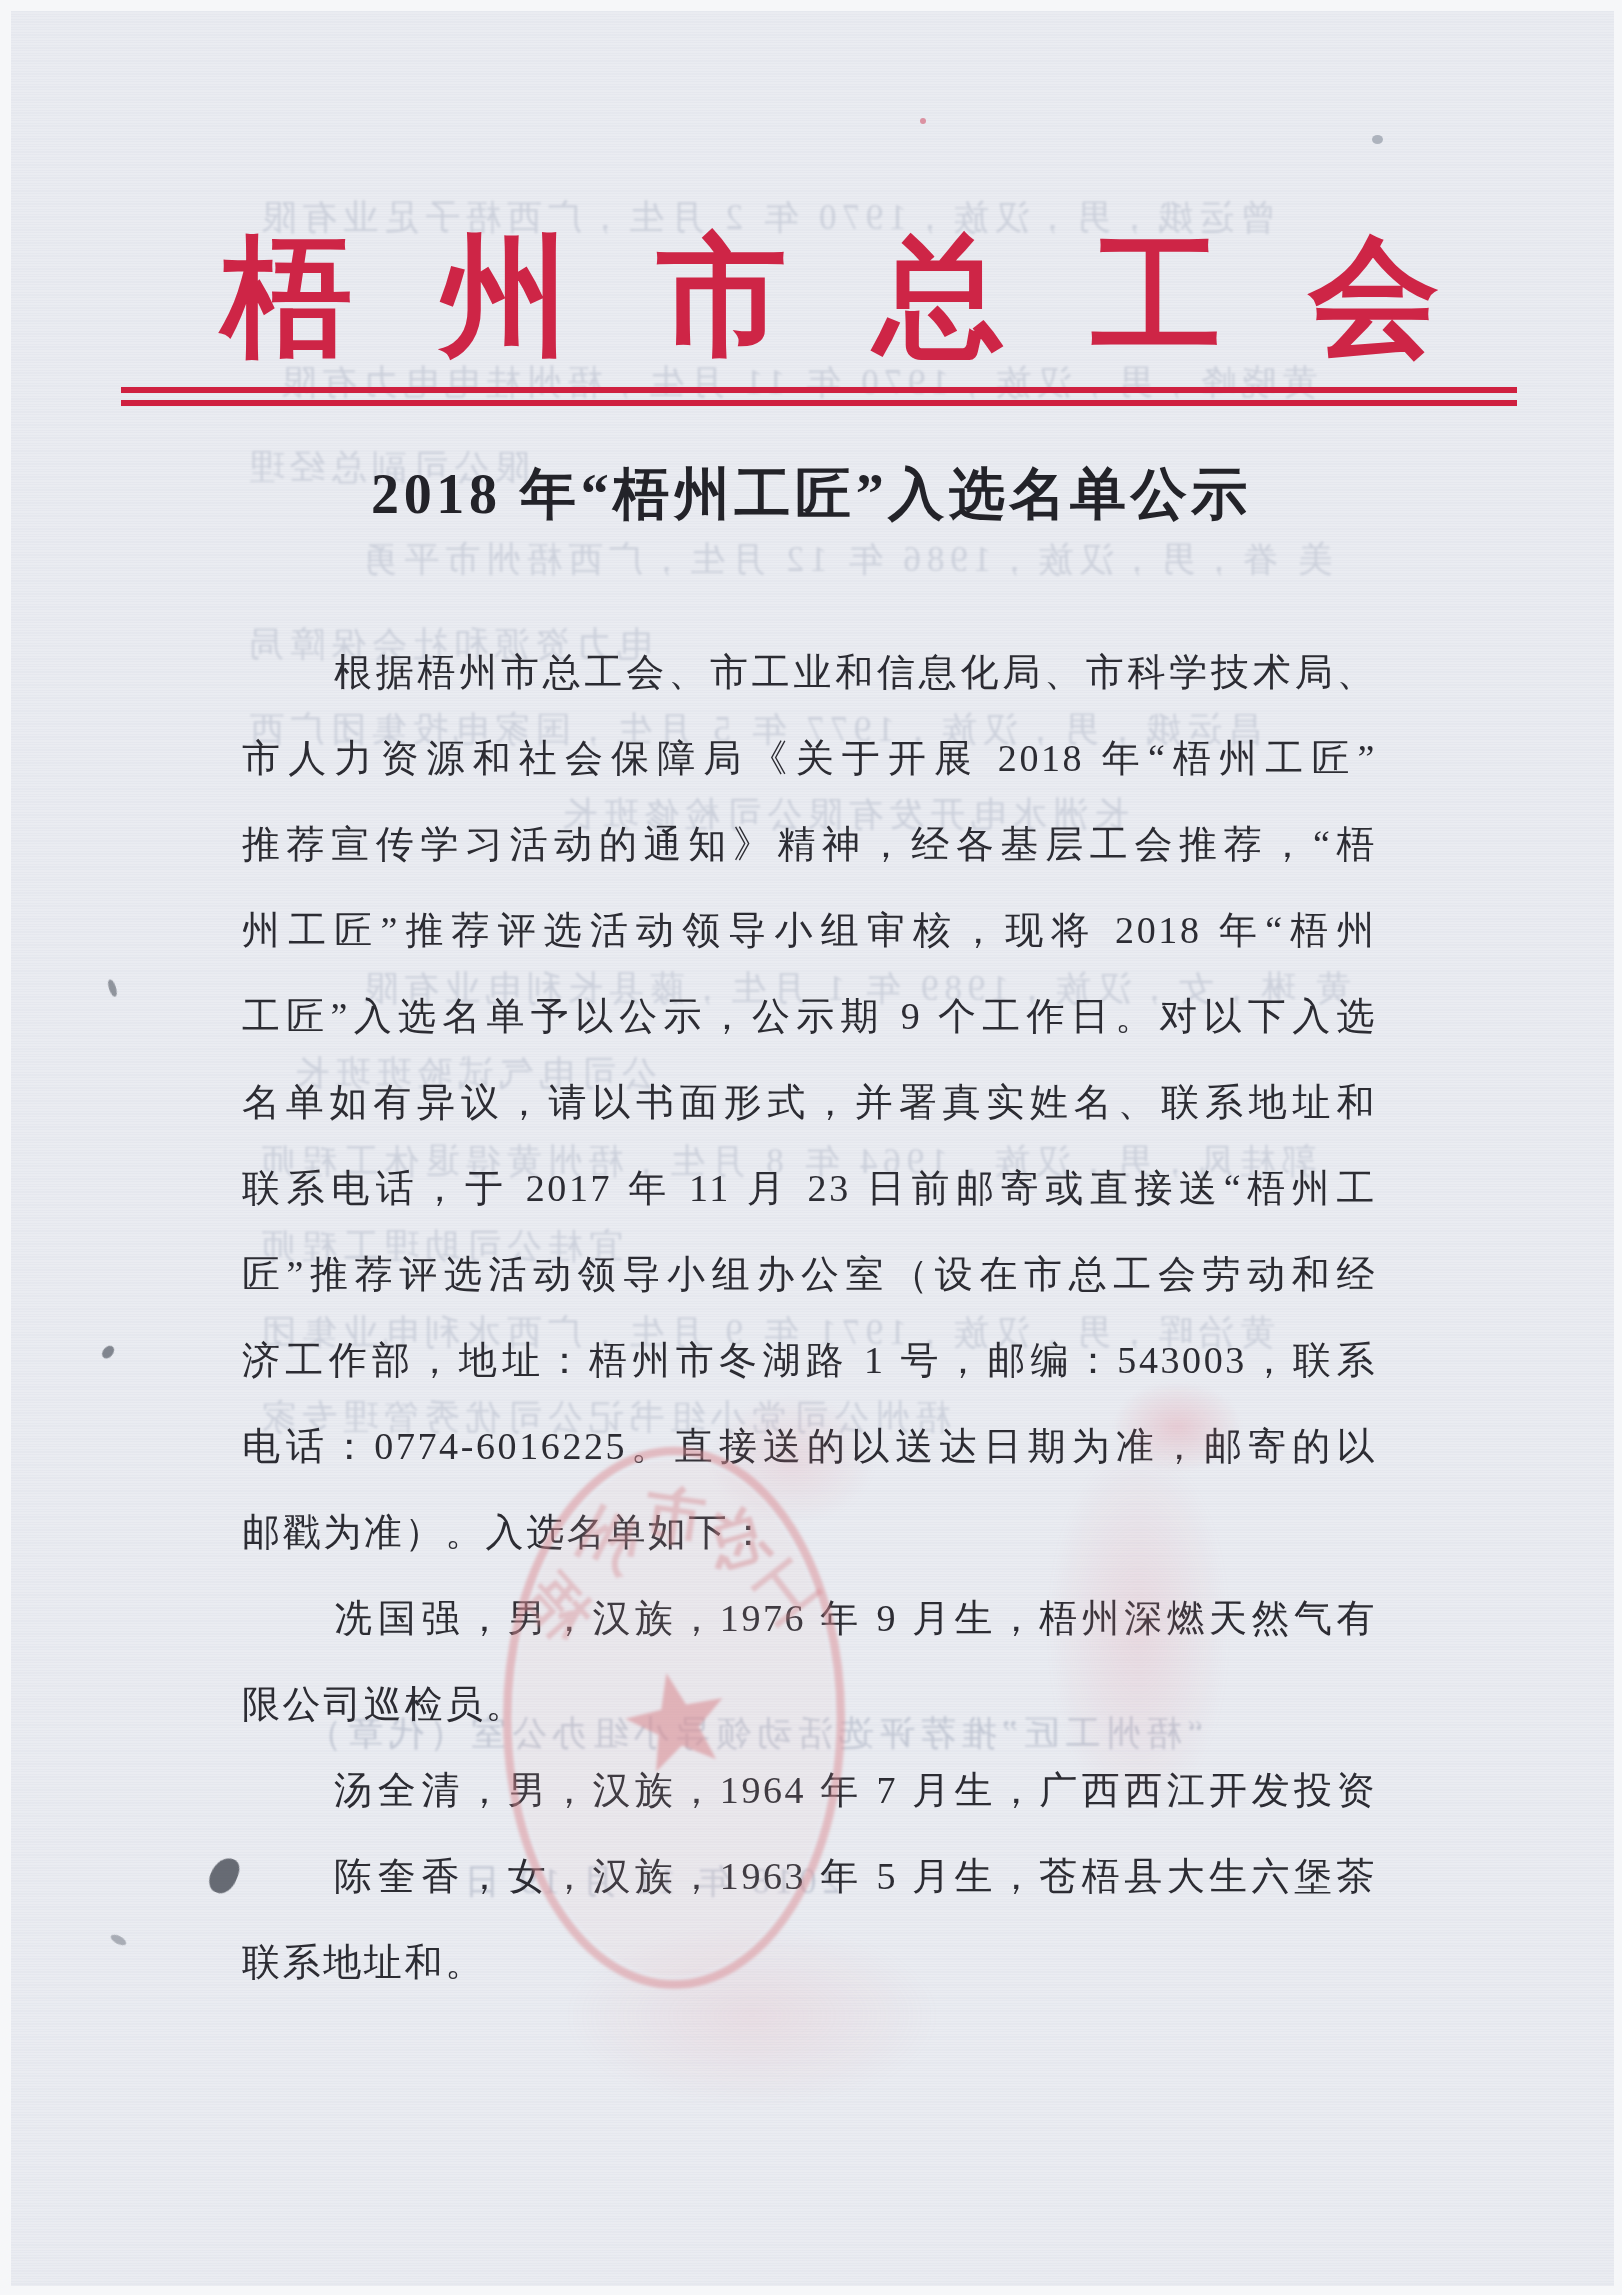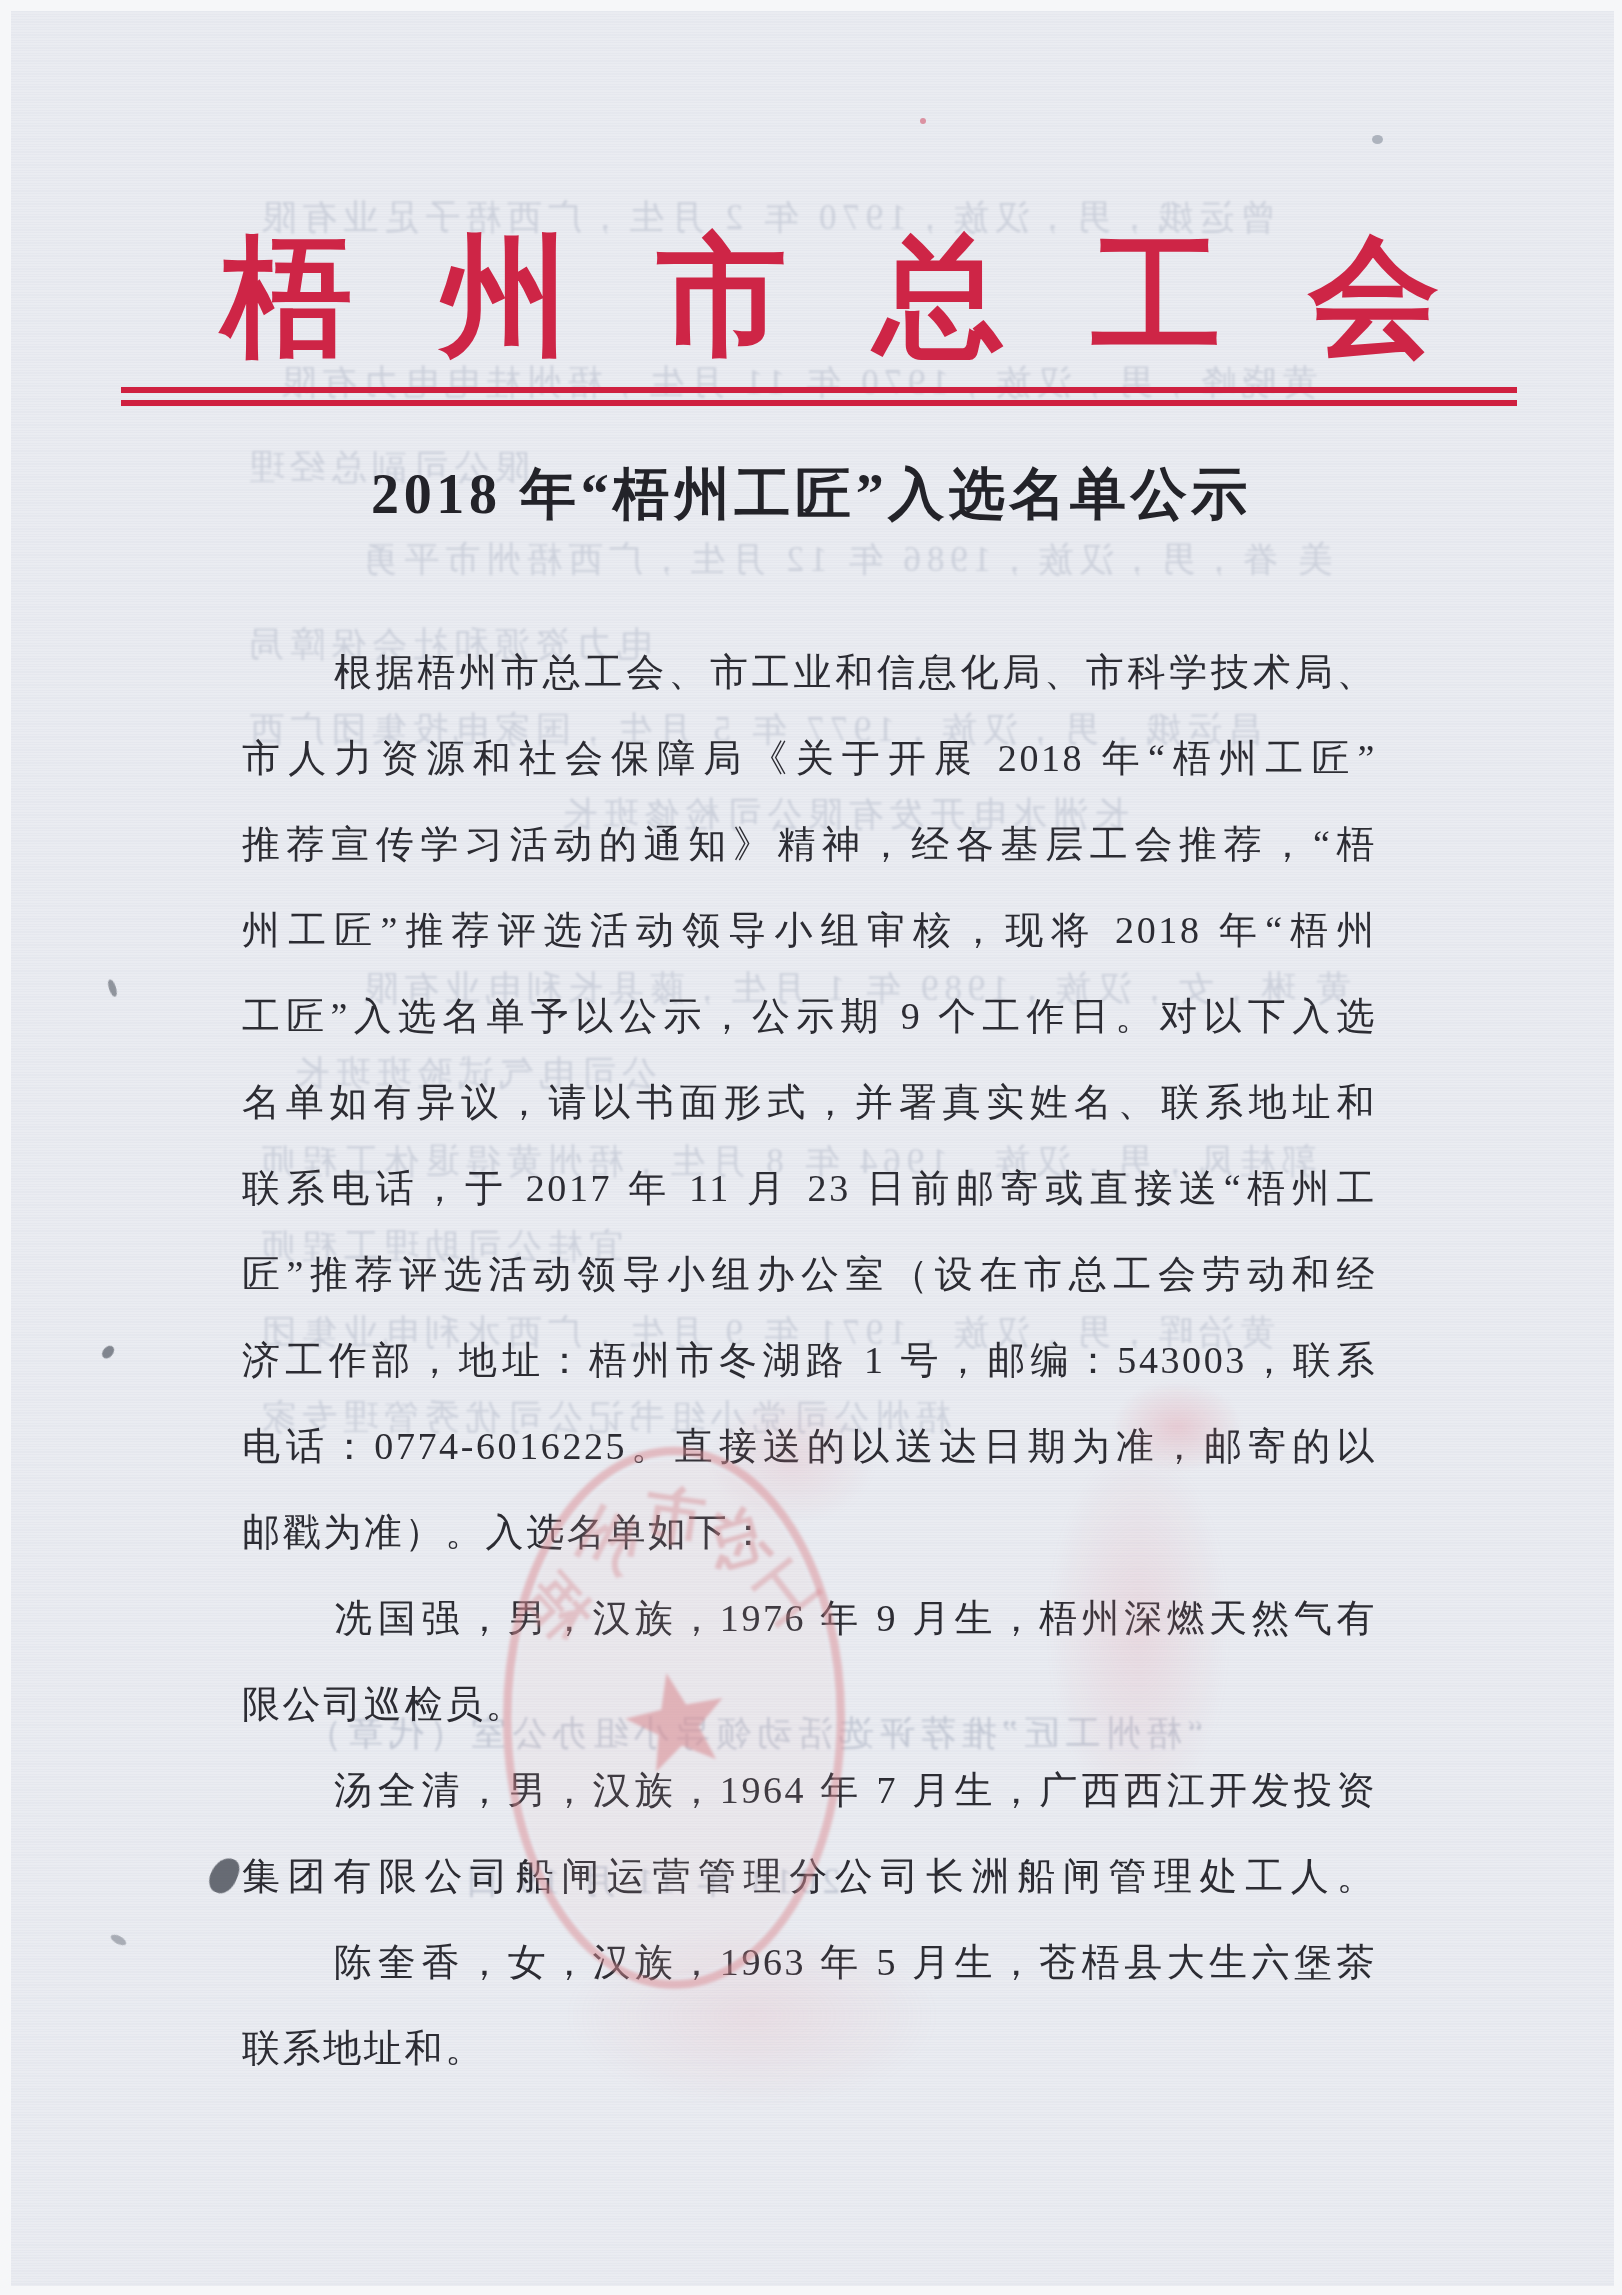--- a/index.html
+++ b/index.html
@@ -117,21 +117,20 @@
       <div class="ln"><span class="bname"></span><span>工匠”入选名单予以公示，公示期 9 个工作日。对以下入选</span></div>
       <div class="ln"><span class="bname"></span><span>名单如有异议，请以书面形式，并署真实姓名、联系地址和</span></div>
       <div class="ln"><span class="bname"></span><span>联系电话，于 2017 年 11 月 23 日前邮寄或直接送“梧州工</span></div>
       <div class="ln"><span class="bname"></span><span>匠”推荐评选活动领导小组办公室（设在市总工会劳动和经</span></div>
       <div class="ln"><span class="bname"></span><span>济工作部，地址：梧州市冬湖路 1 号，邮编：543003，联系</span></div>
       <div class="ln"><span class="bname"></span><span>电话：0774-6016225。直接送的以送达日期为准，邮寄的以</span></div>
       <div class="ln nofill"><span class="bname"></span><span>邮戳为准）。入选名单如下：</span></div>
       <div class="ln ind"><span class="bname">冼国强</span><span>，男，汉族，1976 年 9 月生，梧州深燃天然气有</span></div>
       <div class="ln nofill"><span class="bname"></span><span>限公司巡检员。</span></div>
       <div class="ln ind"><span class="bname">汤全清</span><span>，男，汉族，1964 年 7 月生，广西西江开发投资</span></div>
-      <div class="ln"><span class="bname"></span><span>集团有限公司船闸运营管理分公司长洲船闸管理处工人。</span></div>
       <div class="ln ind"><span class="bname">陈奎香</span><span>，女，汉族，1963 年 5 月生，苍梧县大生六堡茶</span></div>
       <div class="ln nofill"><span class="bname"></span><span>联系地址和。</span></div>
     </div>
 
     <div class="smudge sm1"></div>
     <div class="smudge sm2"></div>
     <div class="smudge sm3"></div>
     <div class="smudge sm4"></div>
 
     <svg class="seal" viewBox="0 0 700 1000">

